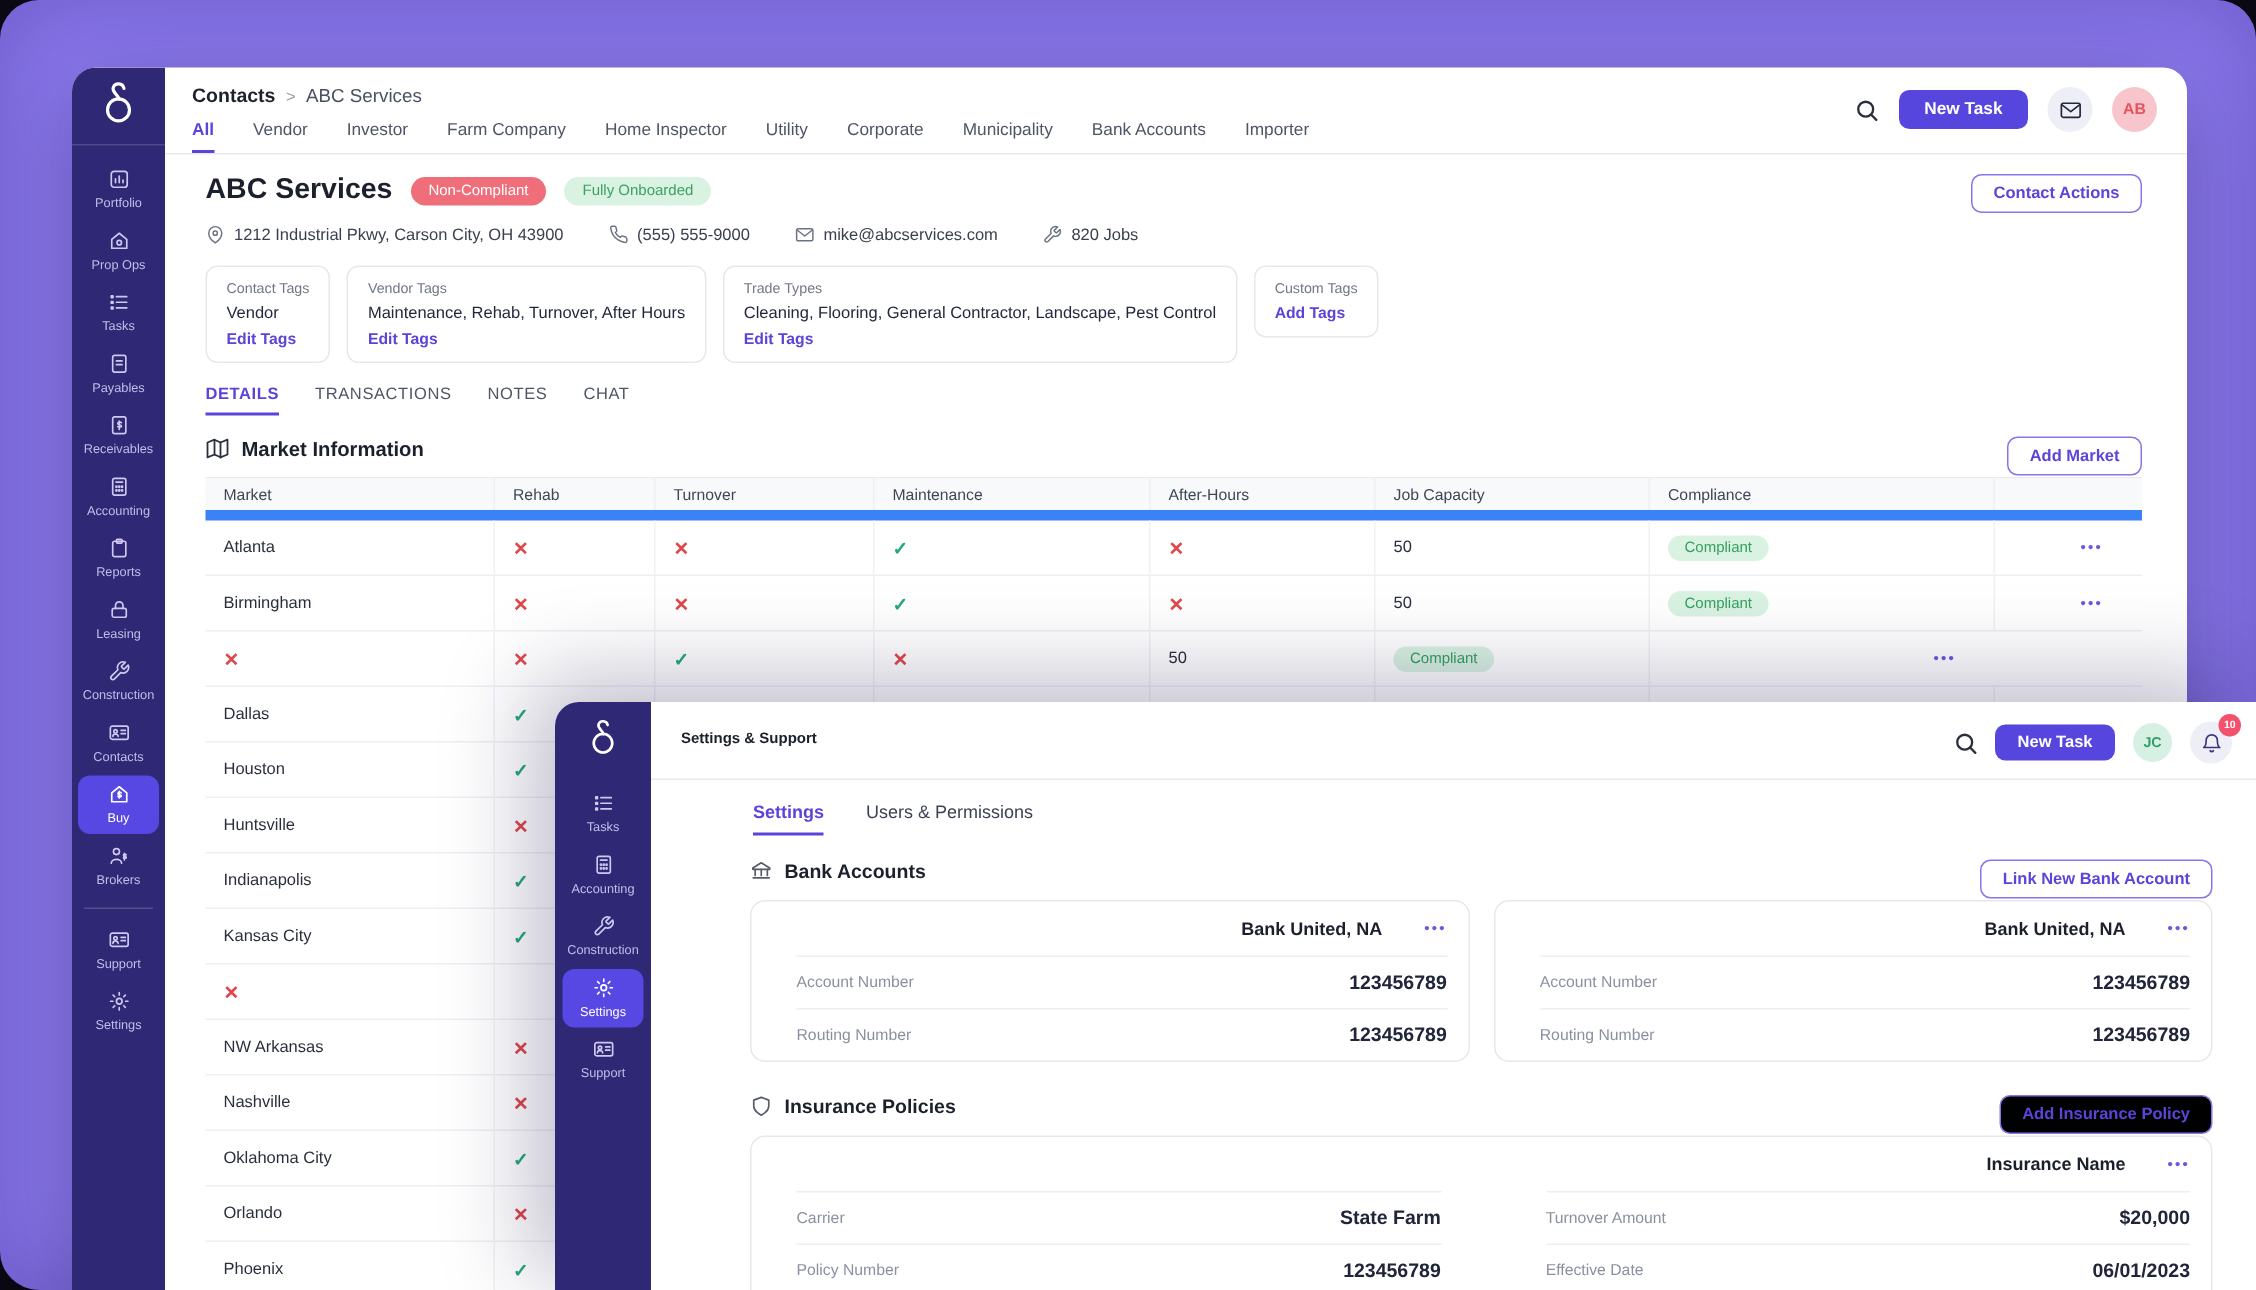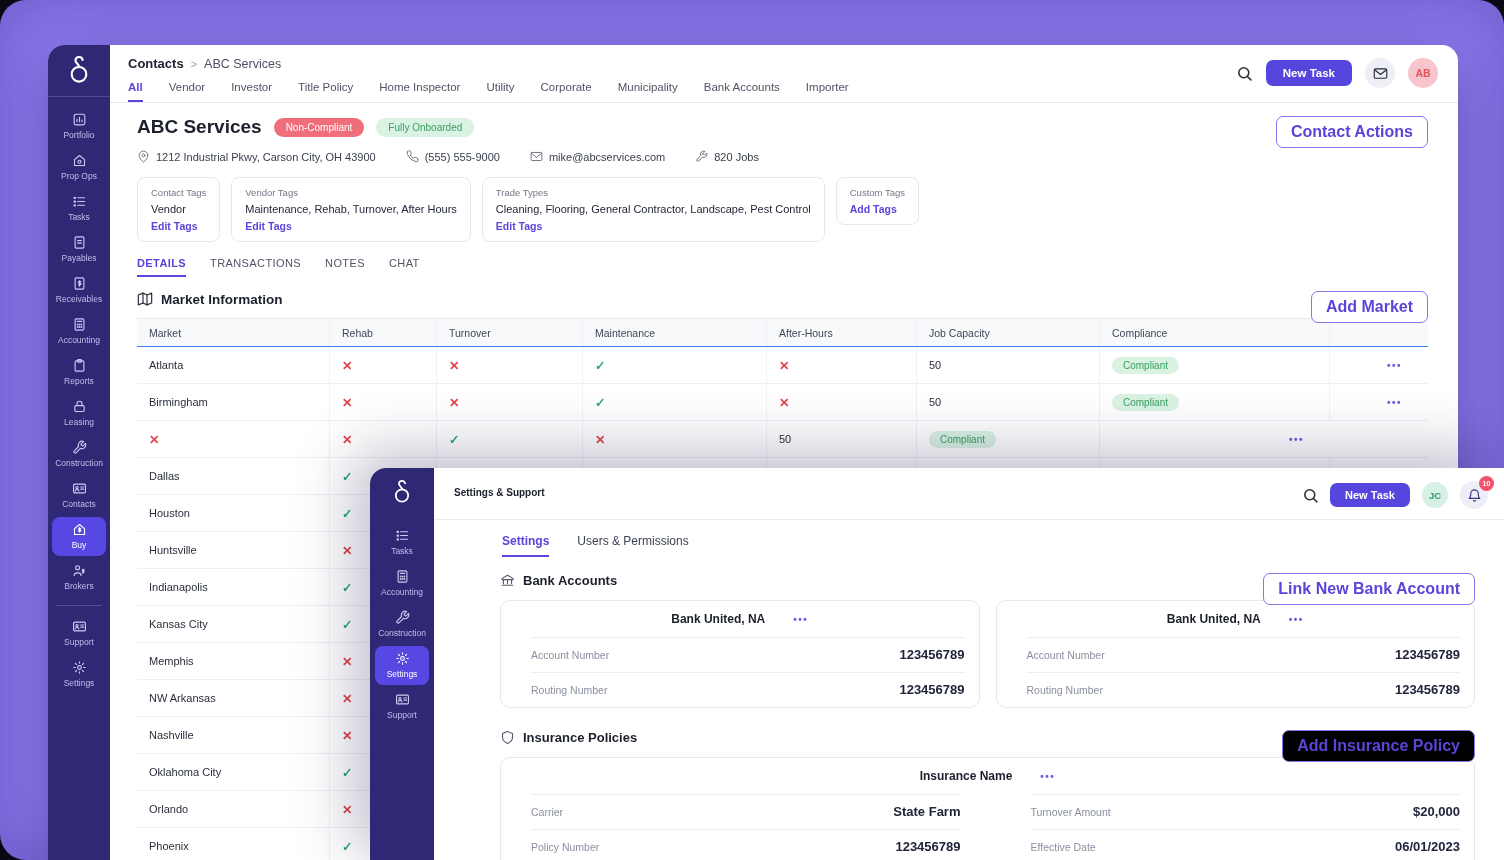--- a/index.html
+++ b/index.html
@@ -47,41 +47,41 @@
     justify-content:center; font-size:10.5px; font-weight:700; cursor:pointer; }
   .avatar-ab { background:#f7c5cb; color:#e05560; }
   .avatar-jc { background:#d7f0e4; color:#2f9e68; width:26px; height:26px; font-size:9.5px; }
 
   .content { position:absolute; top:58px; left:0; right:0; bottom:0; padding:0 30px 0 27px; }
   .title-row { margin-top:13px; display:flex; align-items:center; gap:12px; position:relative; }
   .c-name { font-size:19px; font-weight:700; color:#1c202c; }
   .pill { font-size:10px; padding:4px 12px; border-radius:12px; }
   .pill-danger { background:#ef6e79; color:#fff; }
   .pill-success { background:#d9f2e2; color:#3ba164; }
-  .btn-outline { background:#fff; border:1px solid #8875ea; color:#5b45d9; font-size:16px;
+  .btn-outline { background:#fff; border:1px solid #8875ea; color:#5b45d9; font-size:11px;
     font-weight:700; border-radius:7px; padding:6px 14px; cursor:pointer; }
   .btn-abs-right { position:absolute; right:0; top:0; }
   .info-row { margin-top:12px; display:flex; gap:30px; align-items:center; }
   .info-item { display:flex; gap:6px; align-items:center; font-size:11px; color:#3a404e; }
   .info-item .icon, .info-item .icon svg { width:13px; height:13px; color:#6b7280; display:block; }
   .tags-row { margin-top:14px; display:flex; gap:11px; align-items:flex-start; }
   .tag-card { border:1px solid #e6e8ee; border-radius:8px; padding:9px 13px; background:#fff; }
   .tag-title { font-size:9.5px; color:#707787; }
   .tag-value { font-size:11px; color:#23283a; margin-top:5px; white-space:nowrap; }
   .tag-link { font-size:10.5px; color:#5b45d9; font-weight:700; margin-top:5px; cursor:pointer; }
   .dtabs { margin-top:15px; display:flex; gap:24px; }
   .dtab { font-size:11px; color:#4e5565; letter-spacing:.4px; padding-bottom:6px; cursor:pointer; }
   .dtab.active { color:#5b45d9; font-weight:700; border-bottom:2px solid #5b45d9; }
   .section-head { margin-top:14px; display:flex; align-items:center; gap:8px; position:relative; }
   .section-head .icon, .section-head .icon svg { width:16px; height:16px; color:#2a2f3c; display:block; }
   .section-title { font-size:13.5px; font-weight:700; color:#1c202c; }
 
   .mtable { margin-top:11px; border-top:1px solid #e8eaef; }
   .thead, .trow { display:grid; grid-template-columns:193px 107px 146px 184px 150px 183px 230px 1fr; }
-  .thead { background:#f8f9fb; border-bottom:1px solid #3b82f6; height:28px; }
+  .thead { background:#f8f9fb; border-bottom:7px solid #3b82f6; height:28px; }
   .th { font-size:10.5px; color:#3f4657; display:flex; align-items:center; padding-left:12px;
     border-right:1px solid #eef0f4; }
   .th:last-child, .td:last-child { border-right:none; }
   .trow { height:37px; border-bottom:1px solid #edeff3; }
   .td { font-size:11px; color:#2a2f3c; display:flex; align-items:center; padding-left:12px;
     border-right:1px solid #f0f1f5; }
   .mark-yes { color:#27a87b; font-size:12.5px; font-weight:700; }
   .mark-no { color:#e0474a; font-size:12.5px; font-weight:700; }
   .badge-compliant { background:#d9f2e2; color:#36a061; font-size:10px; padding:3px 11px;
     border-radius:10px; }
@@ -105,21 +105,21 @@
     justify-content:center; padding:0 3px; }
   .ov-tabs { margin:14px 0 0 68px; display:flex; gap:28px; }
   .ov-tab { font-size:12px; color:#3c4254; padding-bottom:7px; cursor:pointer; }
   .ov-tab.active { color:#5b45d9; font-weight:700; border-bottom:2px solid #5b45d9; }
   .ov-content { padding:16px 29px 0 66px; }
   .ov-section-head { display:flex; align-items:center; gap:8px; position:relative; }
   .ov-section-head .icon, .ov-section-head .icon svg { width:15px; height:15px; color:#555c6e; display:block; }
   .ov-section-title { font-size:13px; font-weight:700; color:#1c202c; }
   .bank-cards { display:flex; gap:16px; margin-top:12px; }
   .b-card { flex:1; border:1px solid #e6e8ee; border-radius:10px; background:#fff; }
-  .b-card-head { display:flex; justify-content:center; align-items:center; padding:11px 14px;gap:28px; }
+  .b-card-head { display:flex; justify-content:flex-end; align-items:center; padding:11px 14px;gap:28px; }
   .b-name { font-size:12px; font-weight:700; color:#1c202c; }
   .b-dots { color:#6a5ae0; font-size:10px; letter-spacing:1.5px; font-weight:700; cursor:pointer; }
   .f-row { display:flex; justify-content:space-between; align-items:center; margin:0 14px 0 30px;
     border-top:1px solid #eceef2; padding:9px 0 10px; }
   .f-label { font-size:10.5px; color:#8a90a0; }
   .f-value { font-size:13px; font-weight:700; color:#20253a;margin-left:16px; }
   .ins-head { margin-top:22px; }
   .ins-card { border:1px solid #e6e8ee; border-radius:10px; margin-top:12px; background:#fff;
     height:120px; overflow:hidden; }
   .ins-grid { display:grid; grid-template-columns:1fr 1fr; column-gap:26px; }
@@ -286,21 +286,21 @@
     <div class="hdr">
       <div class="crumb">
         <span class="crumb-root">Contacts</span>
         <span class="crumb-sep">&gt;</span>
         <span>ABC Services</span>
       </div>
       <div class="ctabs">
           <span class="ctab active">All</span>
           <span class="ctab">Vendor</span>
           <span class="ctab">Investor</span>
-          <span class="ctab">Title Policy</span>
+          <span class="ctab">Farm Company</span>
           <span class="ctab">Home Inspector</span>
           <span class="ctab">Utility</span>
           <span class="ctab">Corporate</span>
           <span class="ctab">Municipality</span>
           <span class="ctab">Bank Accounts</span>
           <span class="ctab">Importer</span>
         </div>
       <div class="hdr-right">
         <span class="ic-plain"><svg viewBox="0 0 24 24" fill="none" stroke="currentColor" stroke-width="2.2" stroke-linecap="round" stroke-linejoin="round">
               <circle cx="11" cy="11" r="7"></circle>
@@ -527,21 +527,20 @@
                 <span class="mark-yes">✓</span>
               </div>
               <div class="td"></div>
               <div class="td"></div>
               <div class="td"></div>
               <div class="td"></div>
               <div class="td"></div>
               <div class="td dots">•••</div>
             </div>
             <div class="trow">
-              <div class="td">Memphis</div>
               <div class="td">
                 <span class="mark-no">✕</span>
               </div>
               <div class="td"></div>
               <div class="td"></div>
               <div class="td"></div>
               <div class="td"></div>
               <div class="td"></div>
               <div class="td dots">•••</div>
             </div>

